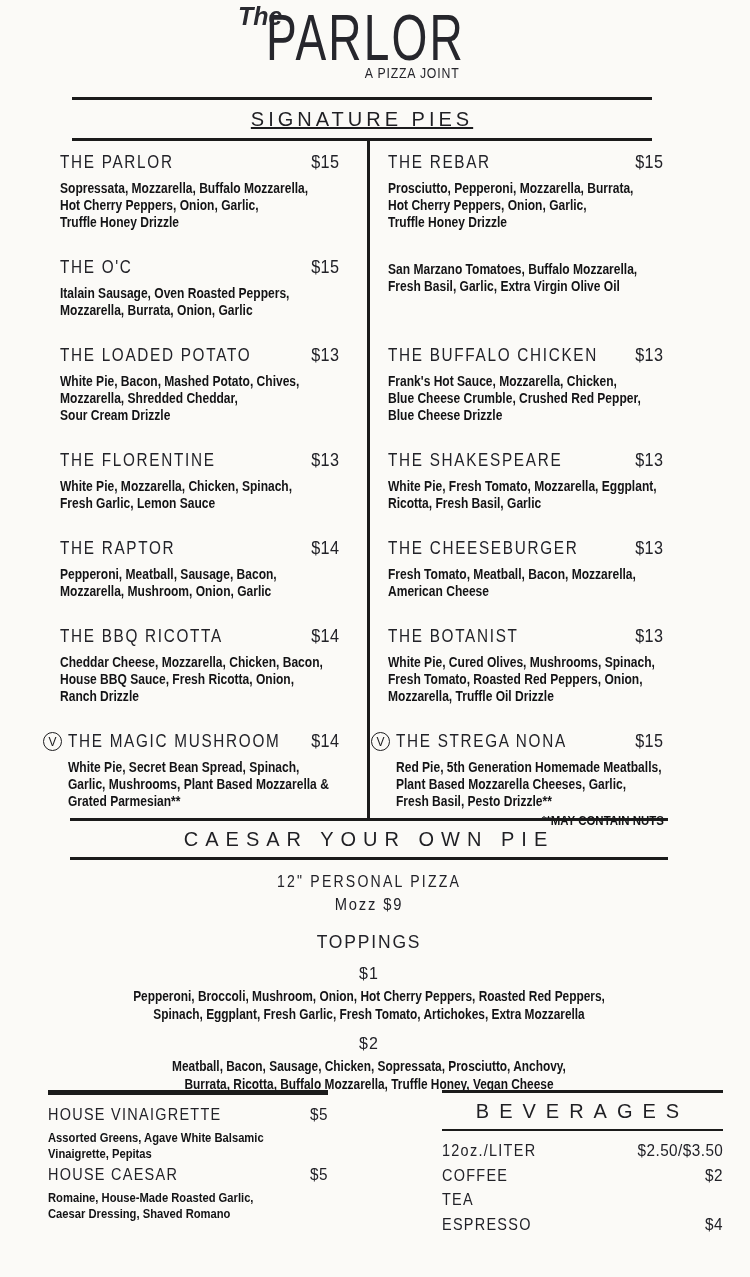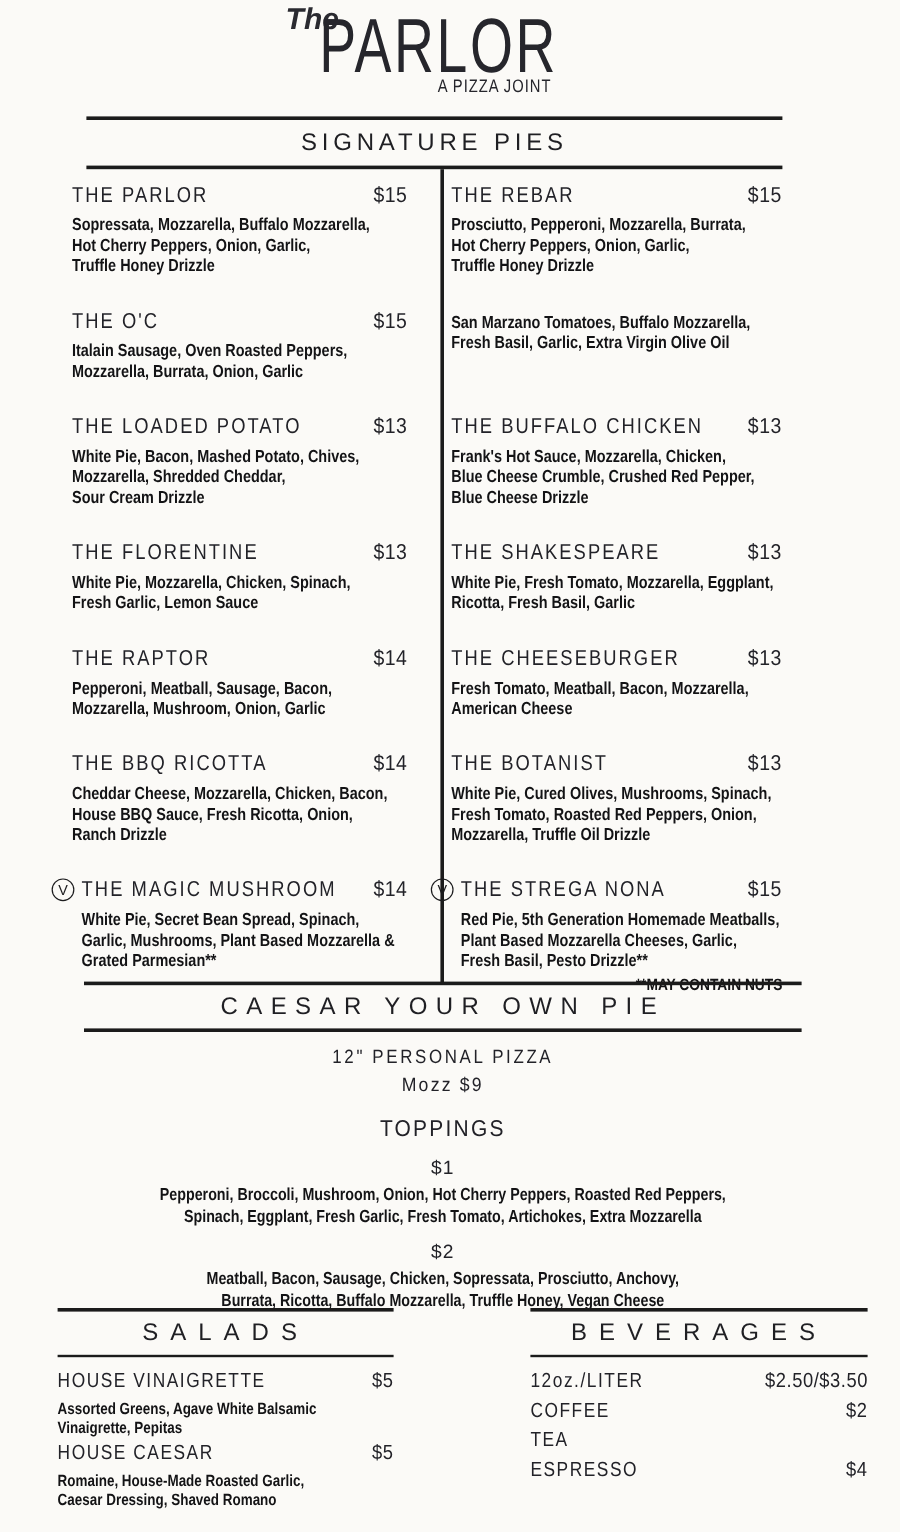--- a/index.html
+++ b/index.html
@@ -23,29 +23,29 @@
     font-size:64px; line-height:64px; letter-spacing:3px; color:#26262c;
     transform:scaleX(0.72); transform-origin:0 0; white-space:nowrap;
   }
   .brand-tagline {
     position:absolute; top:64px; right:290px;
     font-size:15px; letter-spacing:1px; color:#26262c;
     transform:scaleX(0.82); transform-origin:100% 0; white-space:nowrap;
   }
   
   .rule { background:#1b1b1b; height:3px; }
-  .sig-header { position:absolute; top:97px; left:72px; width:580px; }
+  .sig-header { position:absolute; top:97px; left:72px; width:580px;text-decoration:underline; }
   .sec-title {
     text-align:center; font-size:20px; letter-spacing:4px;
     padding:8px 0 7px 0; color:#1f1f23; white-space:nowrap;
   }
   
   .pies {
     position:absolute; top:152px; left:60px; width:592px;
-    display:grid; grid-template-columns:280px 276px; column-gap:36px;
+    display:grid; grid-template-columns:280px 276px; column-gap:48px;
     grid-auto-flow:column; grid-template-rows:repeat(7, auto);
   }
   .col-divider { position:absolute; left:367px; top:141px; width:3px; height:679px; background:#1b1b1b; }
   .pie-item { padding-bottom:26px; position:relative; }
   .name-row { position:relative; height:24px; }
   .pie-name {
     position:absolute; left:0; top:0; font-size:18px; letter-spacing:2px;
     white-space:nowrap; transform:scaleX(0.85); transform-origin:0 0; color:#222228;
   }
   .pie-price {
@@ -263,21 +263,20 @@
   <div class="tier-price">$1</div>
   <div class="toppings-line">Pepperoni, Broccoli, Mushroom, Onion, Hot Cherry Peppers, Roasted Red Peppers,
 Spinach, Eggplant, Fresh Garlic, Fresh Tomato, Artichokes, Extra Mozzarella</div>
   <div class="tier-price">$2</div>
   <div class="toppings-line">Meatball, Bacon, Sausage, Chicken, Sopressata, Prosciutto, Anchovy,
 Burrata, Ricotta, Buffalo Mozzarella, Truffle Honey, Vegan Cheese</div>
 </div>
 
 <div class="bottom-col salads-col">
   <div class="rule"></div>
-  <div class="sec-title">SALADS</div>
   <div class="rule"></div>
   <div class="bottom-body">
     <div class="sm-row">
       <span class="sm-name">HOUSE VINAIGRETTE</span>
       <span class="sm-price">$5</span>
     </div>
     <div class="sm-desc">Assorted Greens, Agave White Balsamic
 Vinaigrette, Pepitas</div>
     <div class="sm-row">
       <span class="sm-name">HOUSE CAESAR</span>

